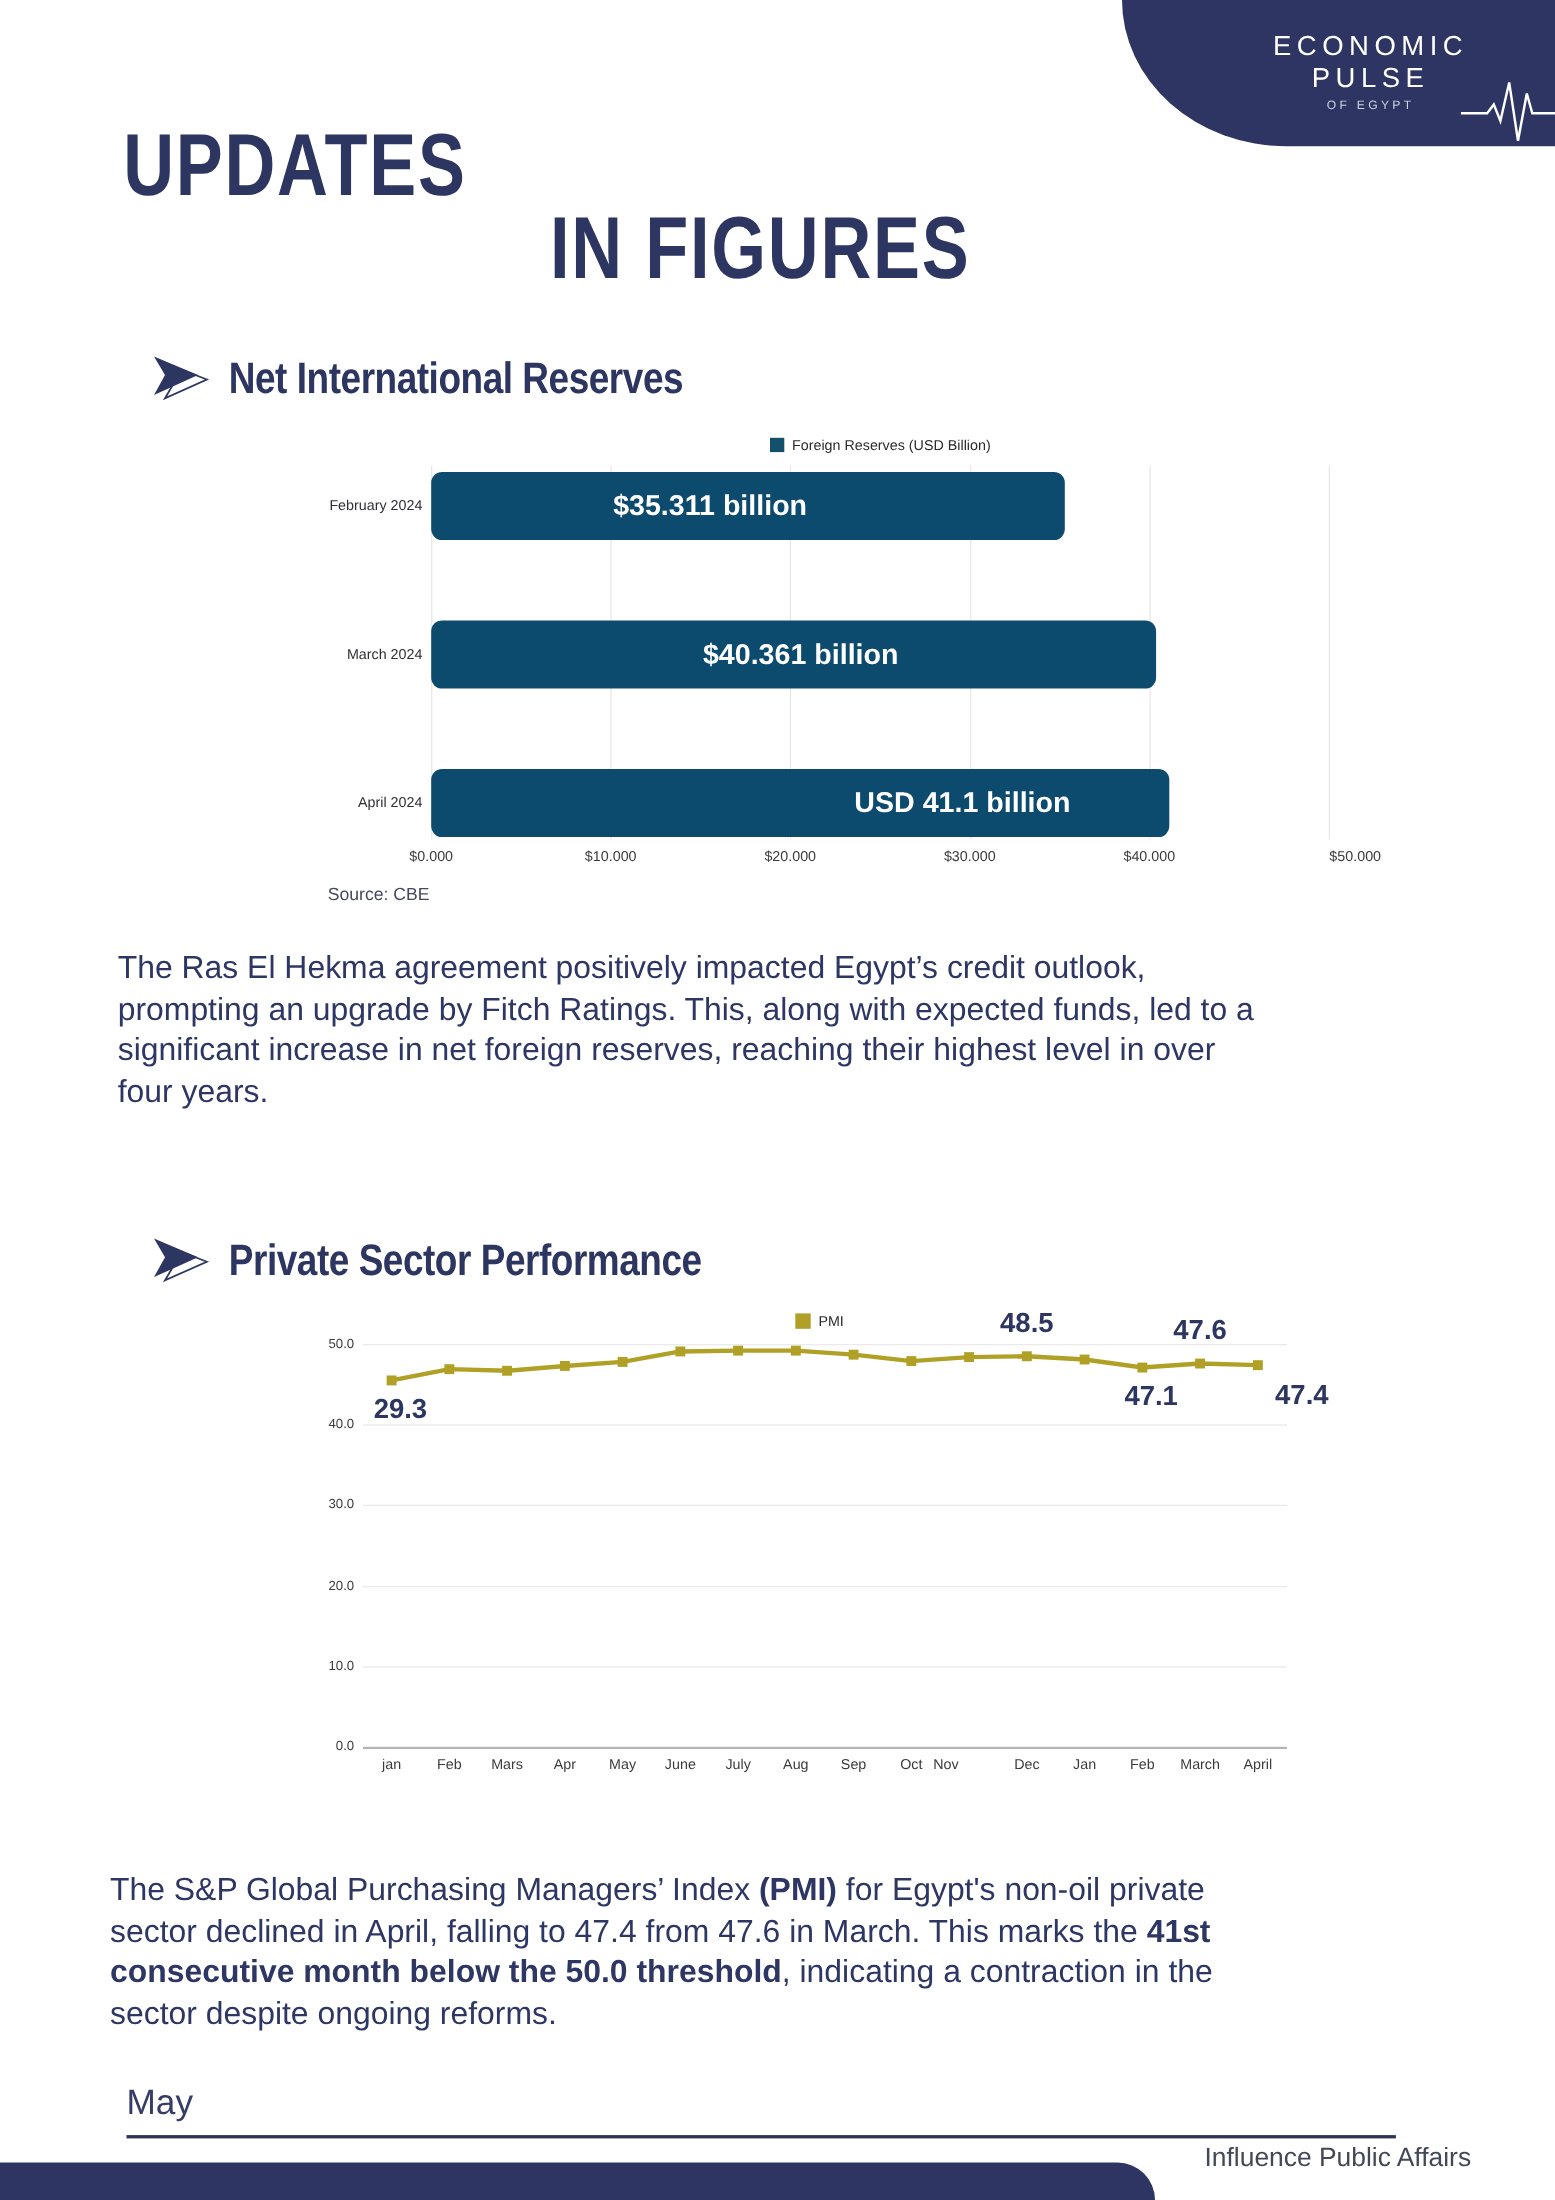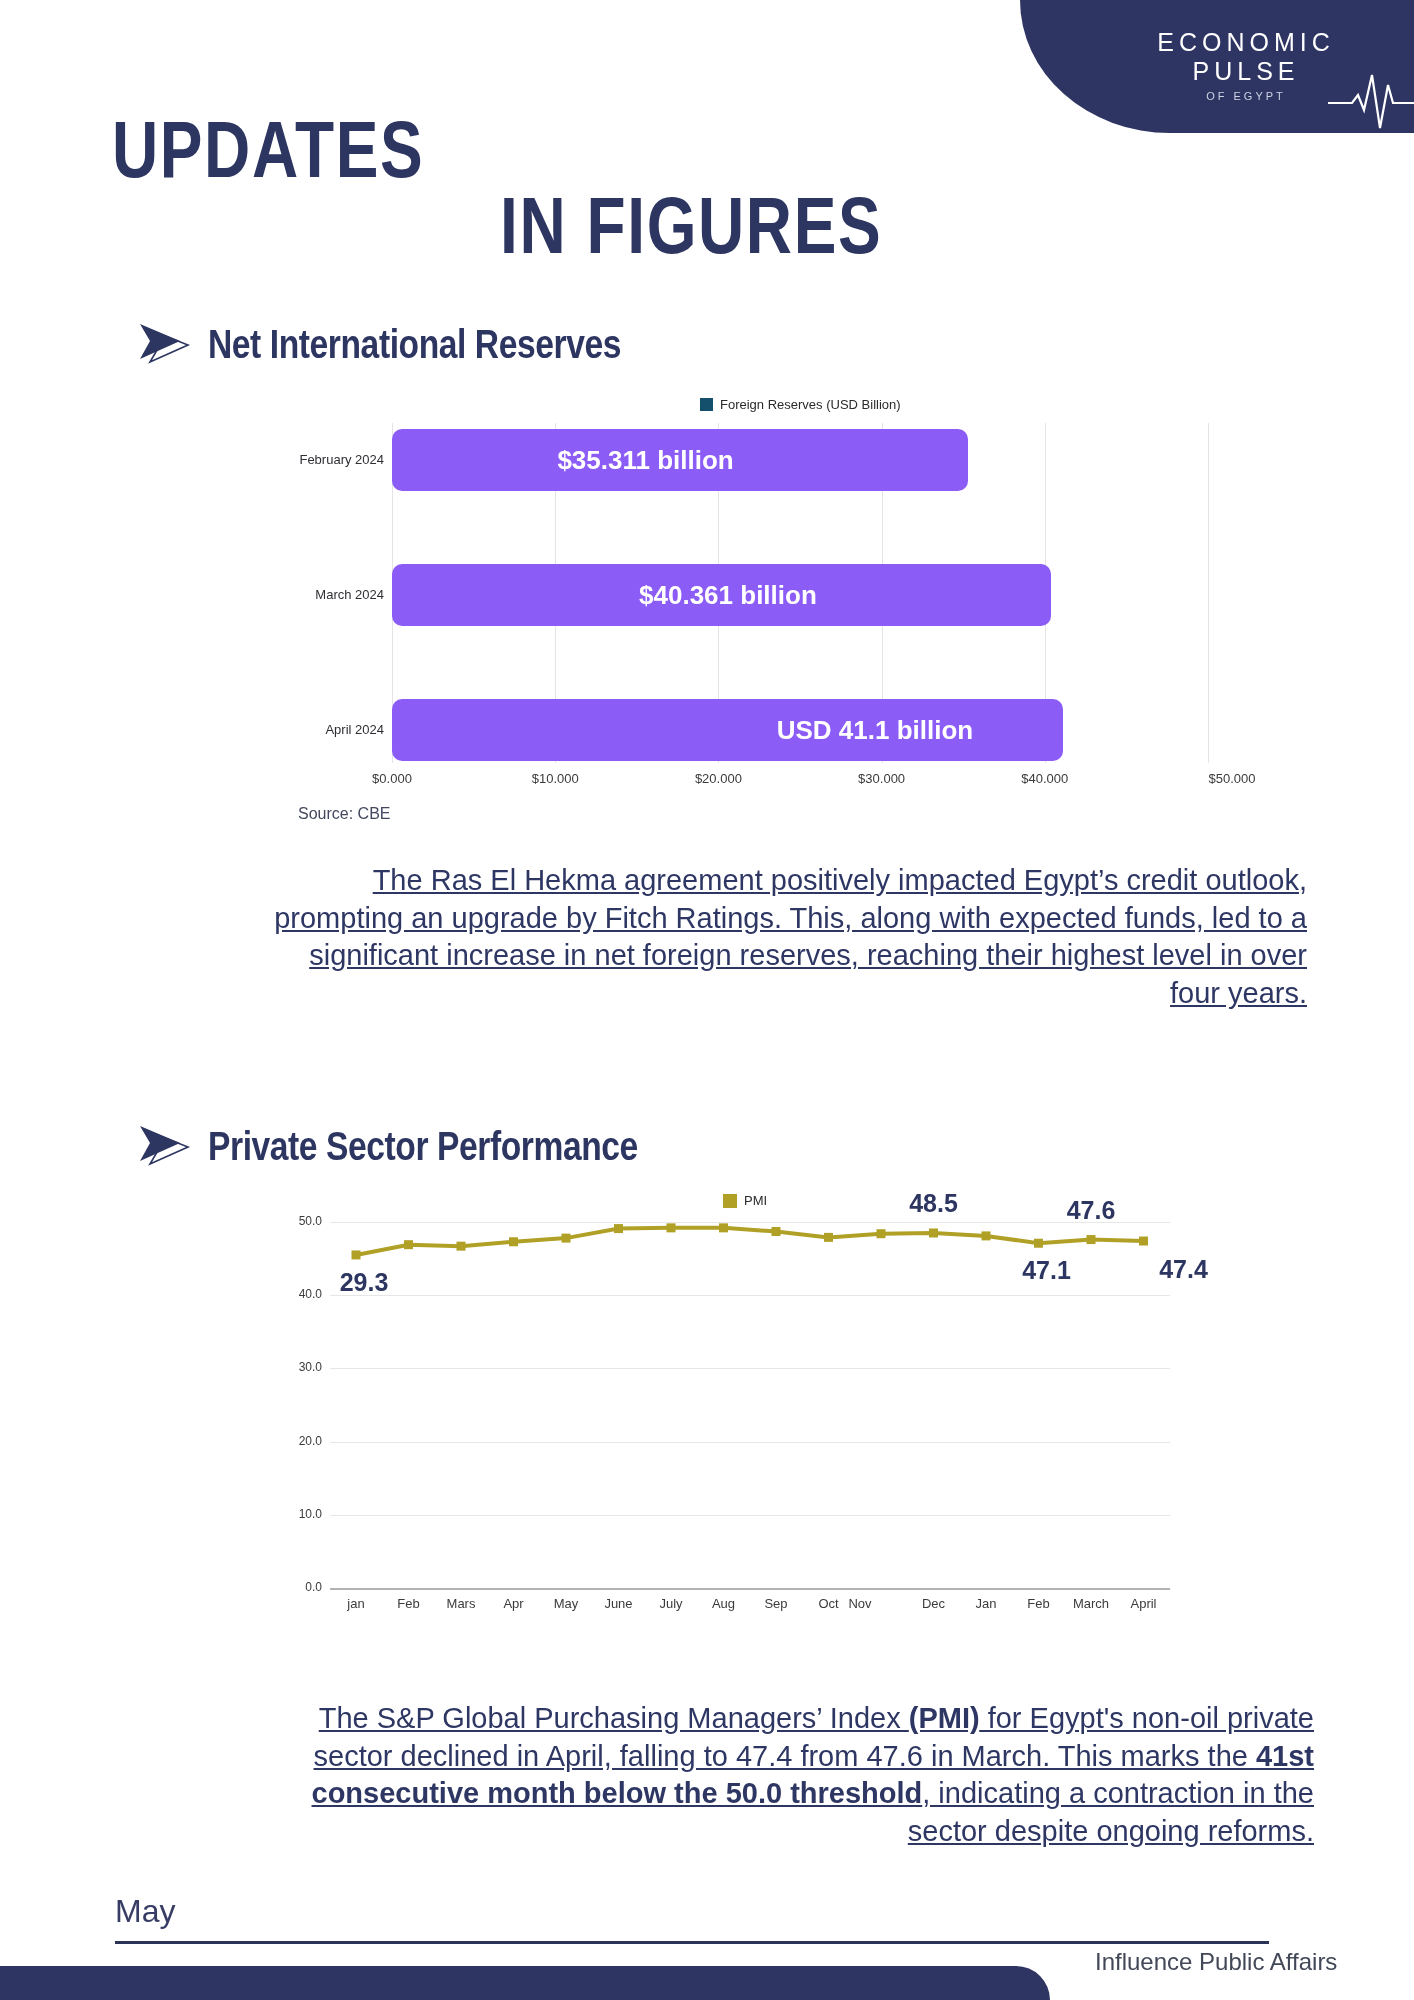--- a/index.html
+++ b/index.html
@@ -9,32 +9,32 @@
   .brand-shape{top:0;right:0;width:394px;height:133px;background:#2e3562;border-bottom-left-radius:150px 133px;}
   .brand-block{right:23px;top:28px;width:290px;text-align:center;color:#fff;}
   .brand-name{font-size:25px;letter-spacing:5px;font-weight:400;}
   .brand-sub{font-size:11px;letter-spacing:3px;margin-top:4px;color:#cdd2e4;}
   .pulse-icon{right:-6px;bottom:2px;}
   
   .title-line{color:#2d3561;font-weight:bold;font-size:80px;letter-spacing:2px;transform:scaleX(.8);transform-origin:left top;white-space:nowrap;}
   
   .sec-title{color:#2d3561;font-weight:bold;font-size:40px;letter-spacing:-.5px;transform:scaleX(.84);transform-origin:left top;white-space:nowrap;}
   
-  .para{color:#2e3764;font-size:29px;line-height:1.30;text-align:right;white-space:pre-line;text-decoration:underline;}
+  .para{color:#2e3764;font-size:29px;line-height:1.30;text-align:left;white-space:pre-line;}
   .para .b{font-weight:bold;}
   
   .legend{display:flex;align-items:center;gap:7px;font-size:13px;color:#2b2b2b;}
   .legend-swatch{width:13px;height:13px;display:inline-block;}
   .vgrid{width:1px;background:#e4e4e4;}
   .hgrid{height:1px;background:#e6e6e6;}
   .hgrid.axis{height:2px;background:#b3b3b3;}
   .tick{font-size:13px;color:#3b3b3b;text-align:center;}
   .ytick{font-size:12px;color:#3b3b3b;text-align:right;}
   .cat-label{font-size:13px;color:#2f2f35;text-align:right;}
-  .bar{background:#8b5cf6;border-radius:10px;}
+  .bar{background:#0c4a6e;border-radius:10px;}
   .bar-value{position:absolute;top:50%;transform:translate(-50%,-50%);color:#fff;font-weight:bold;font-size:26px;white-space:nowrap;}
   .source{font-size:16px;color:#44485e;}
   .pt-label{position:absolute;transform:translate(-50%,-50%);color:#2d3561;font-weight:bold;font-size:25px;white-space:nowrap;}
   
   .footer-month{color:#363c63;font-size:32px;}
   .footer-rule{height:3px;background:#2c3258;}
   .footer-credit{color:#424857;font-size:24px;}
   .footer-bar{left:0;bottom:0;width:1050px;height:34px;background:#2e3562;border-top-right-radius:36px;}
 </style>
 </head>

